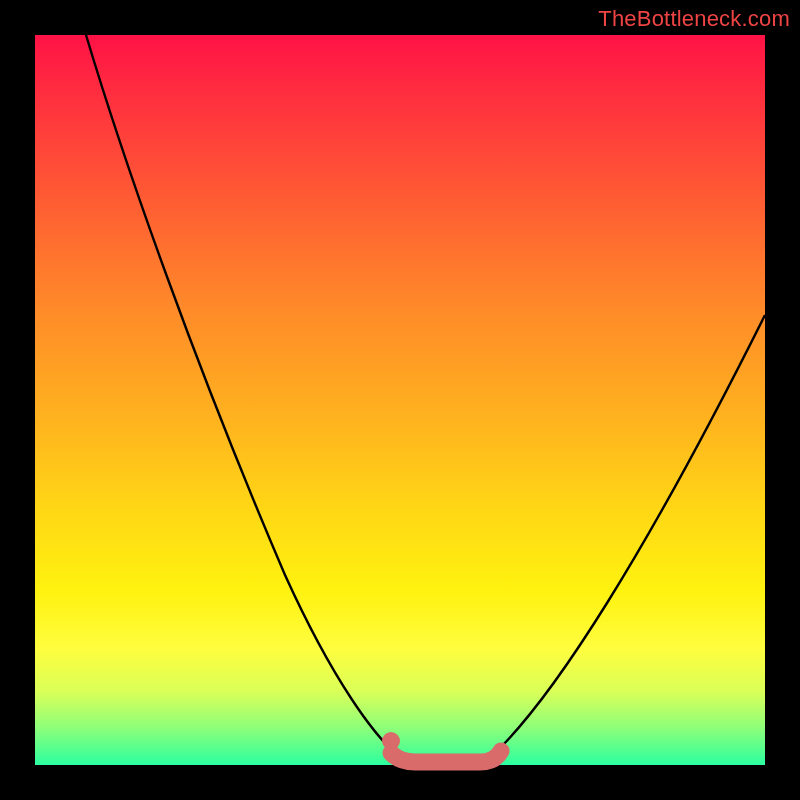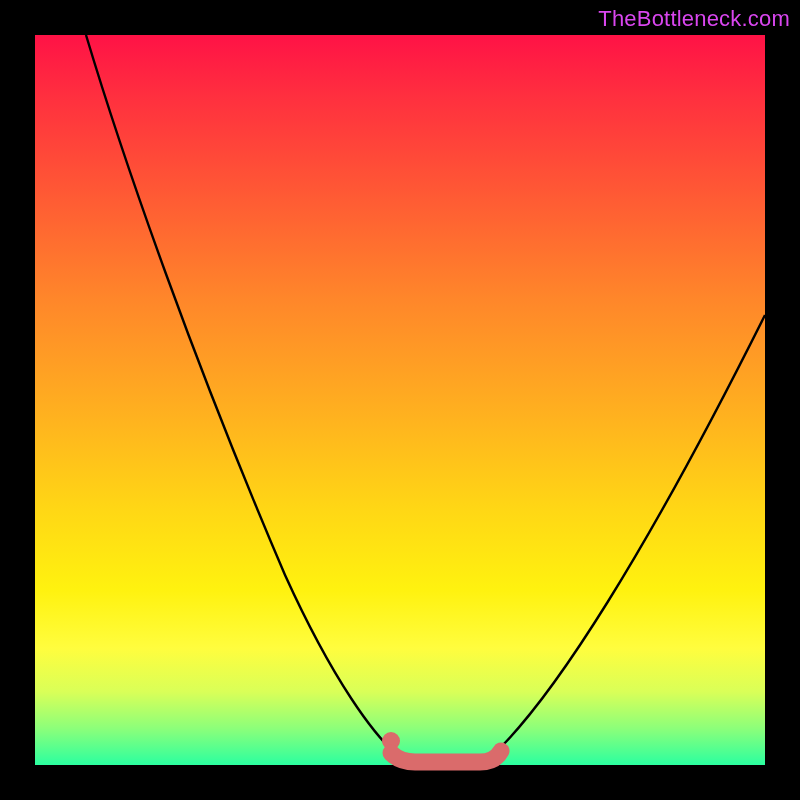--- a/index.html
+++ b/index.html
@@ -38,21 +38,21 @@
       #fffd3e 84%,
       #d9ff58 90%,
       #8cff7a 95%,
       #2bffa0 100%
     );
   }
   .watermark {
     position: absolute;
     top: 6px;
     right: 10px;
-    color: #d946ef;
+    color: #ef4444;
     font-size: 22px;
     font-weight: 500;
     letter-spacing: 0.2px;
     user-select: none;
   }
   svg.curves {
     position: absolute;
     left: 0;
     top: 0;
     width: 730px;

